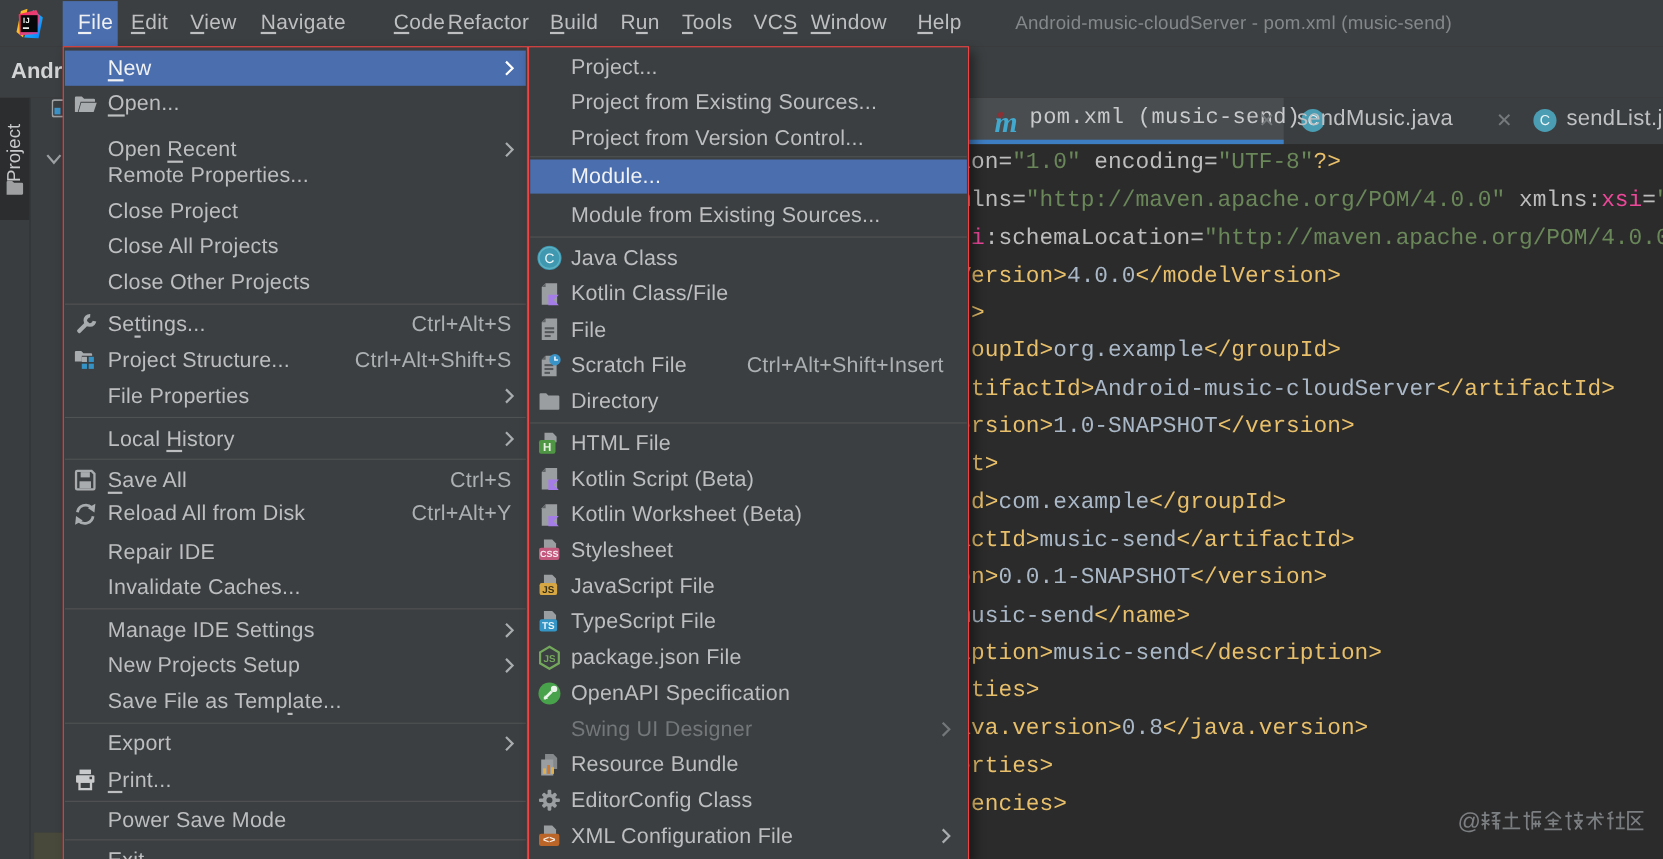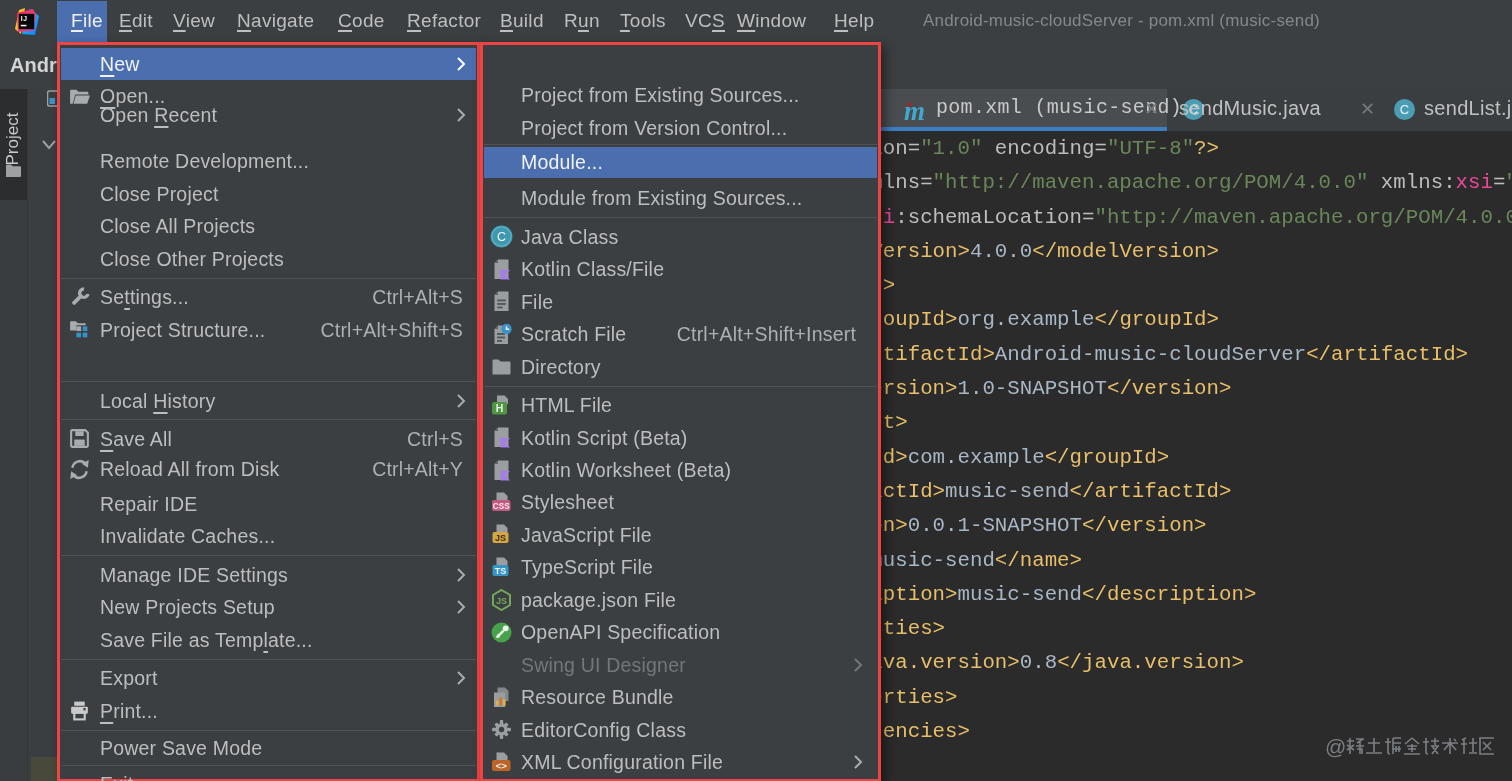--- a/index.html
+++ b/index.html
@@ -25,21 +25,21 @@
   #tabbar{position:absolute;left:400px;top:89px;width:1112px;height:42px;background:#3b3e40;}
   #tabSel{position:absolute;left:481px;top:0;width:286px;height:42px;background:#4a4d4f;}
   #tabSel .ul{position:absolute;left:0;bottom:0;width:286px;height:4px;background:#3d7dc2;}
   .tabtxt{position:absolute;top:0;height:38px;line-height:38px;font-size:20px;color:#bfc1c3;letter-spacing:.3px;}
   .tabx{position:absolute;top:0;height:40px;line-height:40px;font-size:18px;color:#75797b;}
   
   #code{position:absolute;left:745.8px;top:132px;margin:0;font-family:"Liberation Mono",monospace;
         font-size:20.75px;line-height:34.3px;white-space:pre;color:#a9b7c6;}
   .T{color:#e8bf6a}.A{color:#bdbdbd}.V{color:#6a8759}.P{color:#ec4899}.X{color:#a9b7c6}
   
-  .pm{position:absolute;background:#3c3f41;border:3px solid #ef4444;box-shadow:4px 4px 10px rgba(0,0,0,.45);box-sizing:border-box;}
+  .pm{position:absolute;background:#3c3f41;border:1px solid #ef4444;box-shadow:4px 4px 10px rgba(0,0,0,.45);box-sizing:border-box;}
   .mi{position:absolute;left:1px;right:1px;height:32.45px;}
   .sel{background:#4b6eaf;}
   .ml{position:absolute;top:0;height:32.45px;line-height:32.45px;font-size:19.5px;letter-spacing:0.2px;color:#bcbec0;white-space:nowrap;}
   .sel .ml{color:#f0f2f4;}
   .ml u{text-decoration-thickness:1.5px;text-underline-offset:3.5px;}
   .sc{position:absolute;right:13px;top:0;height:32.45px;line-height:32.45px;font-size:19.5px;letter-spacing:0.2px;color:#adb0b2;}
   .dis{color:#747779 !important;}
   .sep{position:absolute;left:1px;right:1px;height:1px;background:#505354;}
   .mic{position:absolute;top:4.5px;width:23px;height:23px;}
   .arr{position:absolute;top:8px;width:16px;height:16px;}
@@ -48,21 +48,21 @@
 </style></head>
 <body>
 <div id="root">
 
 <div id="menubar">
   <div id="fileBtn"></div>
   <span class="mb" style="left:71px;color:#eef0f2"><u>F</u>ile</span>
   <span class="mb" style="left:119px"><u>E</u>dit</span>
   <span class="mb" style="left:173px"><u>V</u>iew</span>
   <span class="mb" style="left:237px"><u>N</u>avigate</span>
-  <span class="mb" style="left:338px"><u>C</u>ode</span>
+  <span class="mb" style="left:358px"><u>C</u>ode</span>
   <span class="mb" style="left:407px"><u>R</u>efactor</span>
   <span class="mb" style="left:500px"><u>B</u>uild</span>
   <span class="mb" style="left:564px">R<u>u</u>n</span>
   <span class="mb" style="left:620px"><u>T</u>ools</span>
   <span class="mb" style="left:685px">VC<u>S</u></span>
   <span class="mb" style="left:737px"><u>W</u>indow</span>
   <span class="mb" style="left:834px"><u>H</u>elp</span>
   <span id="title">Android-music-cloudServer - pom.xml (music-send)</span>
   <svg class="ab" style="left:14px;top:8px" width="25" height="27" viewBox="0 0 25 27">
     <defs>
@@ -189,28 +189,28 @@
           <polyline points="5,2 11,8 5,14" fill="none" stroke="#ffffff" stroke-width="2"></polyline>
         </svg>
       </div>
   <div class="mi" style="top:35.45px">
     <svg class="mic" width="22" height="22" viewBox="0 0 22 22">
           <path d="M2 18 V5.5 Q2 4.5 3 4.5 H8 L10 6.5 H18.5 Q19.5 6.5 19.5 7.5 V9 H7 L4.5 18 Z" fill="#a9acae"></path>
           <path d="M7.5 10 H21 L18.3 18 H5.2 Z" fill="#a9acae"></path>
         </svg>
     <span class="ml"><u>O</u>pen...</span>
       </div>
-  <div class="mi" style="top:54px">
+  <div class="mi" style="top:77px">
         <span class="ml">Open <u>R</u>ecent</span>
     <svg class="arr" style="right:7px" width="16" height="16">
           <polyline points="5,2 11,8 5,14" fill="none" stroke="#a9acae" stroke-width="2"></polyline>
         </svg>
       </div>
   <div class="mi" style="top:100.35px">
-        <span class="ml">Remote Development...</span>
+        <span class="ml">Remote Properties...</span>
       </div>
   <div class="mi" style="top:132.8px">
         <span class="ml">Close Project</span>
       </div>
   <div class="mi" style="top:165.25px">
         <span class="ml">Close All Projects</span>
       </div>
   <div class="mi" style="top:197.7px">
         <span class="ml">Close Other Projects</span>
       </div>
@@ -229,20 +229,26 @@
     <svg class="mic" width="22" height="22" viewBox="0 0 22 22">
           <path d="M2 12 V4 Q2 3 3 3 H7.5 L9.5 5 H16 Q17 5 17 6 V7 H8 V12 Z" fill="#a9acae"></path>
           <rect x="8" y="8" width="4.5" height="4.5" fill="#a9acae"></rect>
           <rect x="14" y="8" width="4.5" height="4.5" fill="#3592c4"></rect>
           <rect x="8" y="14" width="4.5" height="4.5" fill="#3592c4"></rect>
           <rect x="14" y="14" width="4.5" height="4.5" fill="#3592c4"></rect>
         </svg>
     <span class="ml">Project Structure...</span>
         <span class="sc">Ctrl+Alt+Shift+S</span>
       </div>
+  <div class="mi" style="top:301.05px">
+        <span class="ml">File Properties</span>
+    <svg class="arr" style="right:7px" width="16" height="16">
+          <polyline points="5,2 11,8 5,14" fill="none" stroke="#a9acae" stroke-width="2"></polyline>
+        </svg>
+      </div>
   <div class="sep" style="top:336px"></div>
   <div class="mi" style="top:339.5px">
         <span class="ml">Local <u>H</u>istory</span>
     <svg class="arr" style="right:7px" width="16" height="16">
           <polyline points="5,2 11,8 5,14" fill="none" stroke="#a9acae" stroke-width="2"></polyline>
         </svg>
       </div>
   <div class="sep" style="top:374.45px"></div>
   <div class="mi" style="top:377.95px">
     <svg class="mic" width="22" height="22" viewBox="0 0 22 22">
@@ -305,20 +311,23 @@
   <div class="mi" style="top:686.5px;height:31px;line-height:31px">
         <span class="ml">Power Save Mode</span>
       </div>
   <div class="sep" style="top:719.5px"></div>
   <div class="mi" style="top:723px">
         <span class="ml"><u>E</u>xit</span>
       </div>
 </div>
 
 <div id="nm" class="pm" style="left:480px;top:42px;width:401px;height:740px;">
+  <div class="mi" style="top:1.6px">
+        <span class="ml">Project...</span>
+      </div>
   <div class="mi" style="top:34.05px">
         <span class="ml">Project from Existing Sources...</span>
       </div>
   <div class="mi" style="top:66.5px">
         <span class="ml">Project from Version Control...</span>
       </div>
   <div class="sep" style="top:99px"></div>
   <div class="mi sel" style="top:101.95px;height:31px;line-height:31px">
         <span class="ml" style="height:44px;line-height:31px">Module...</span>
       </div>

